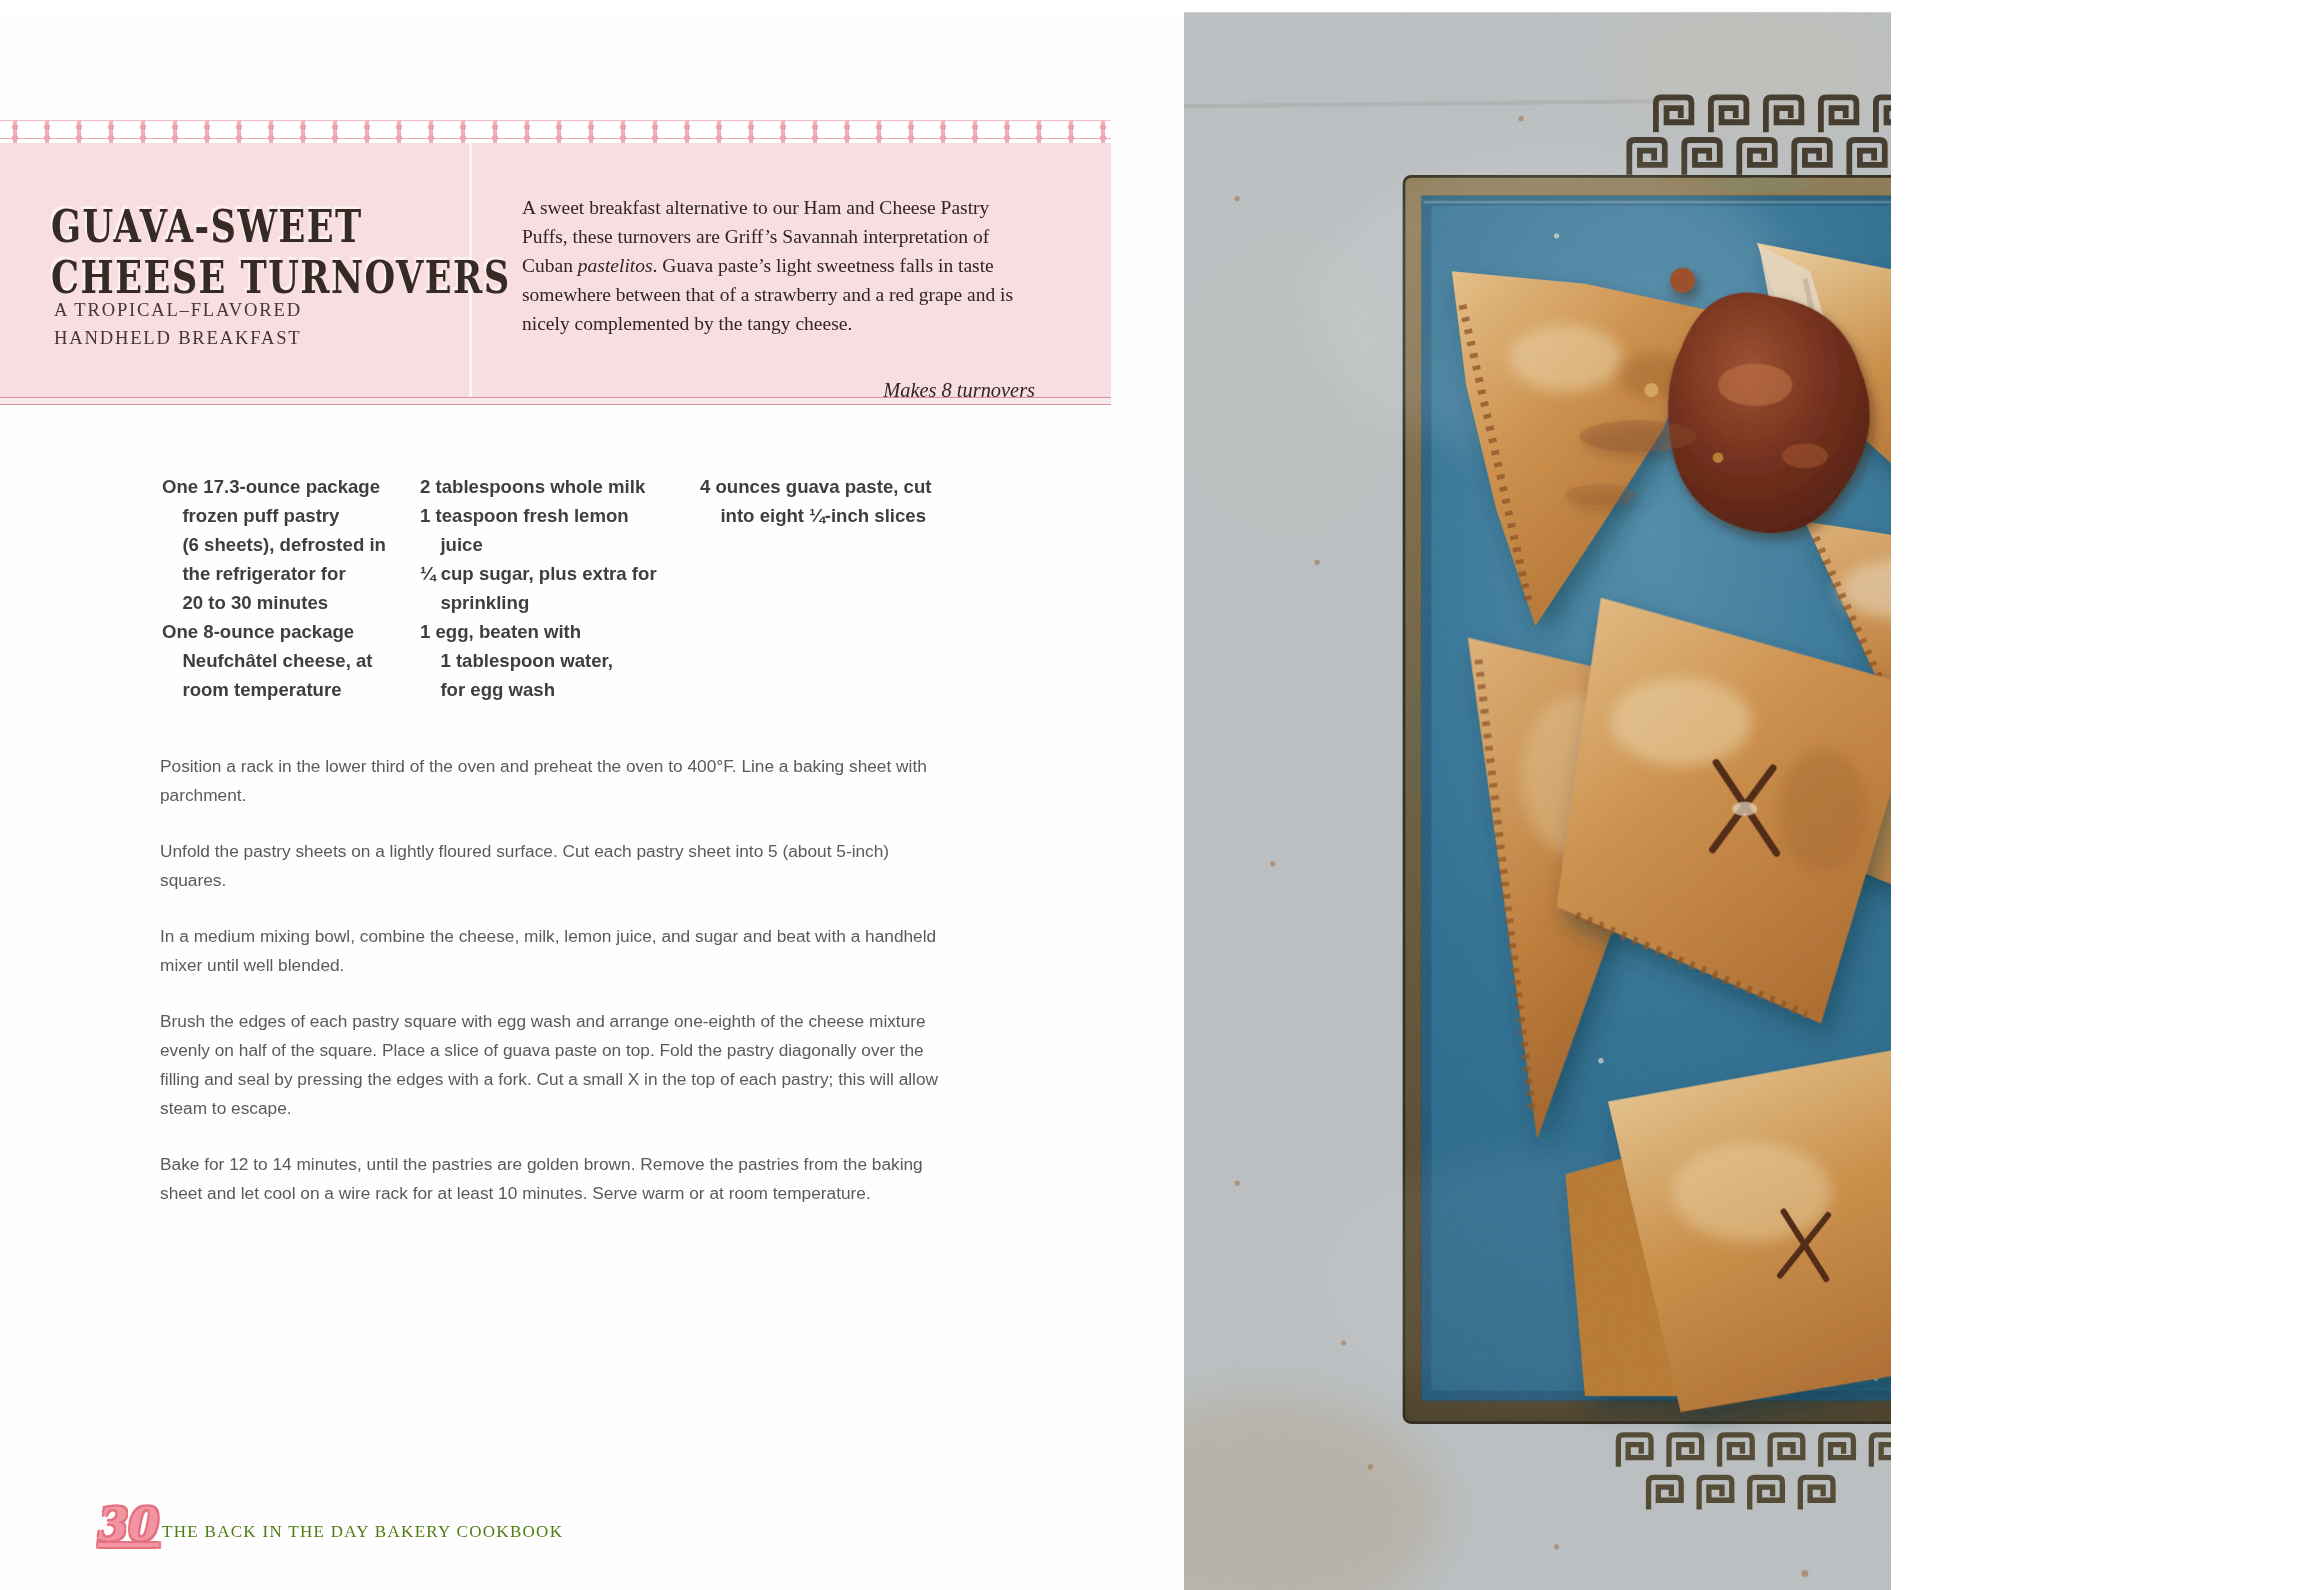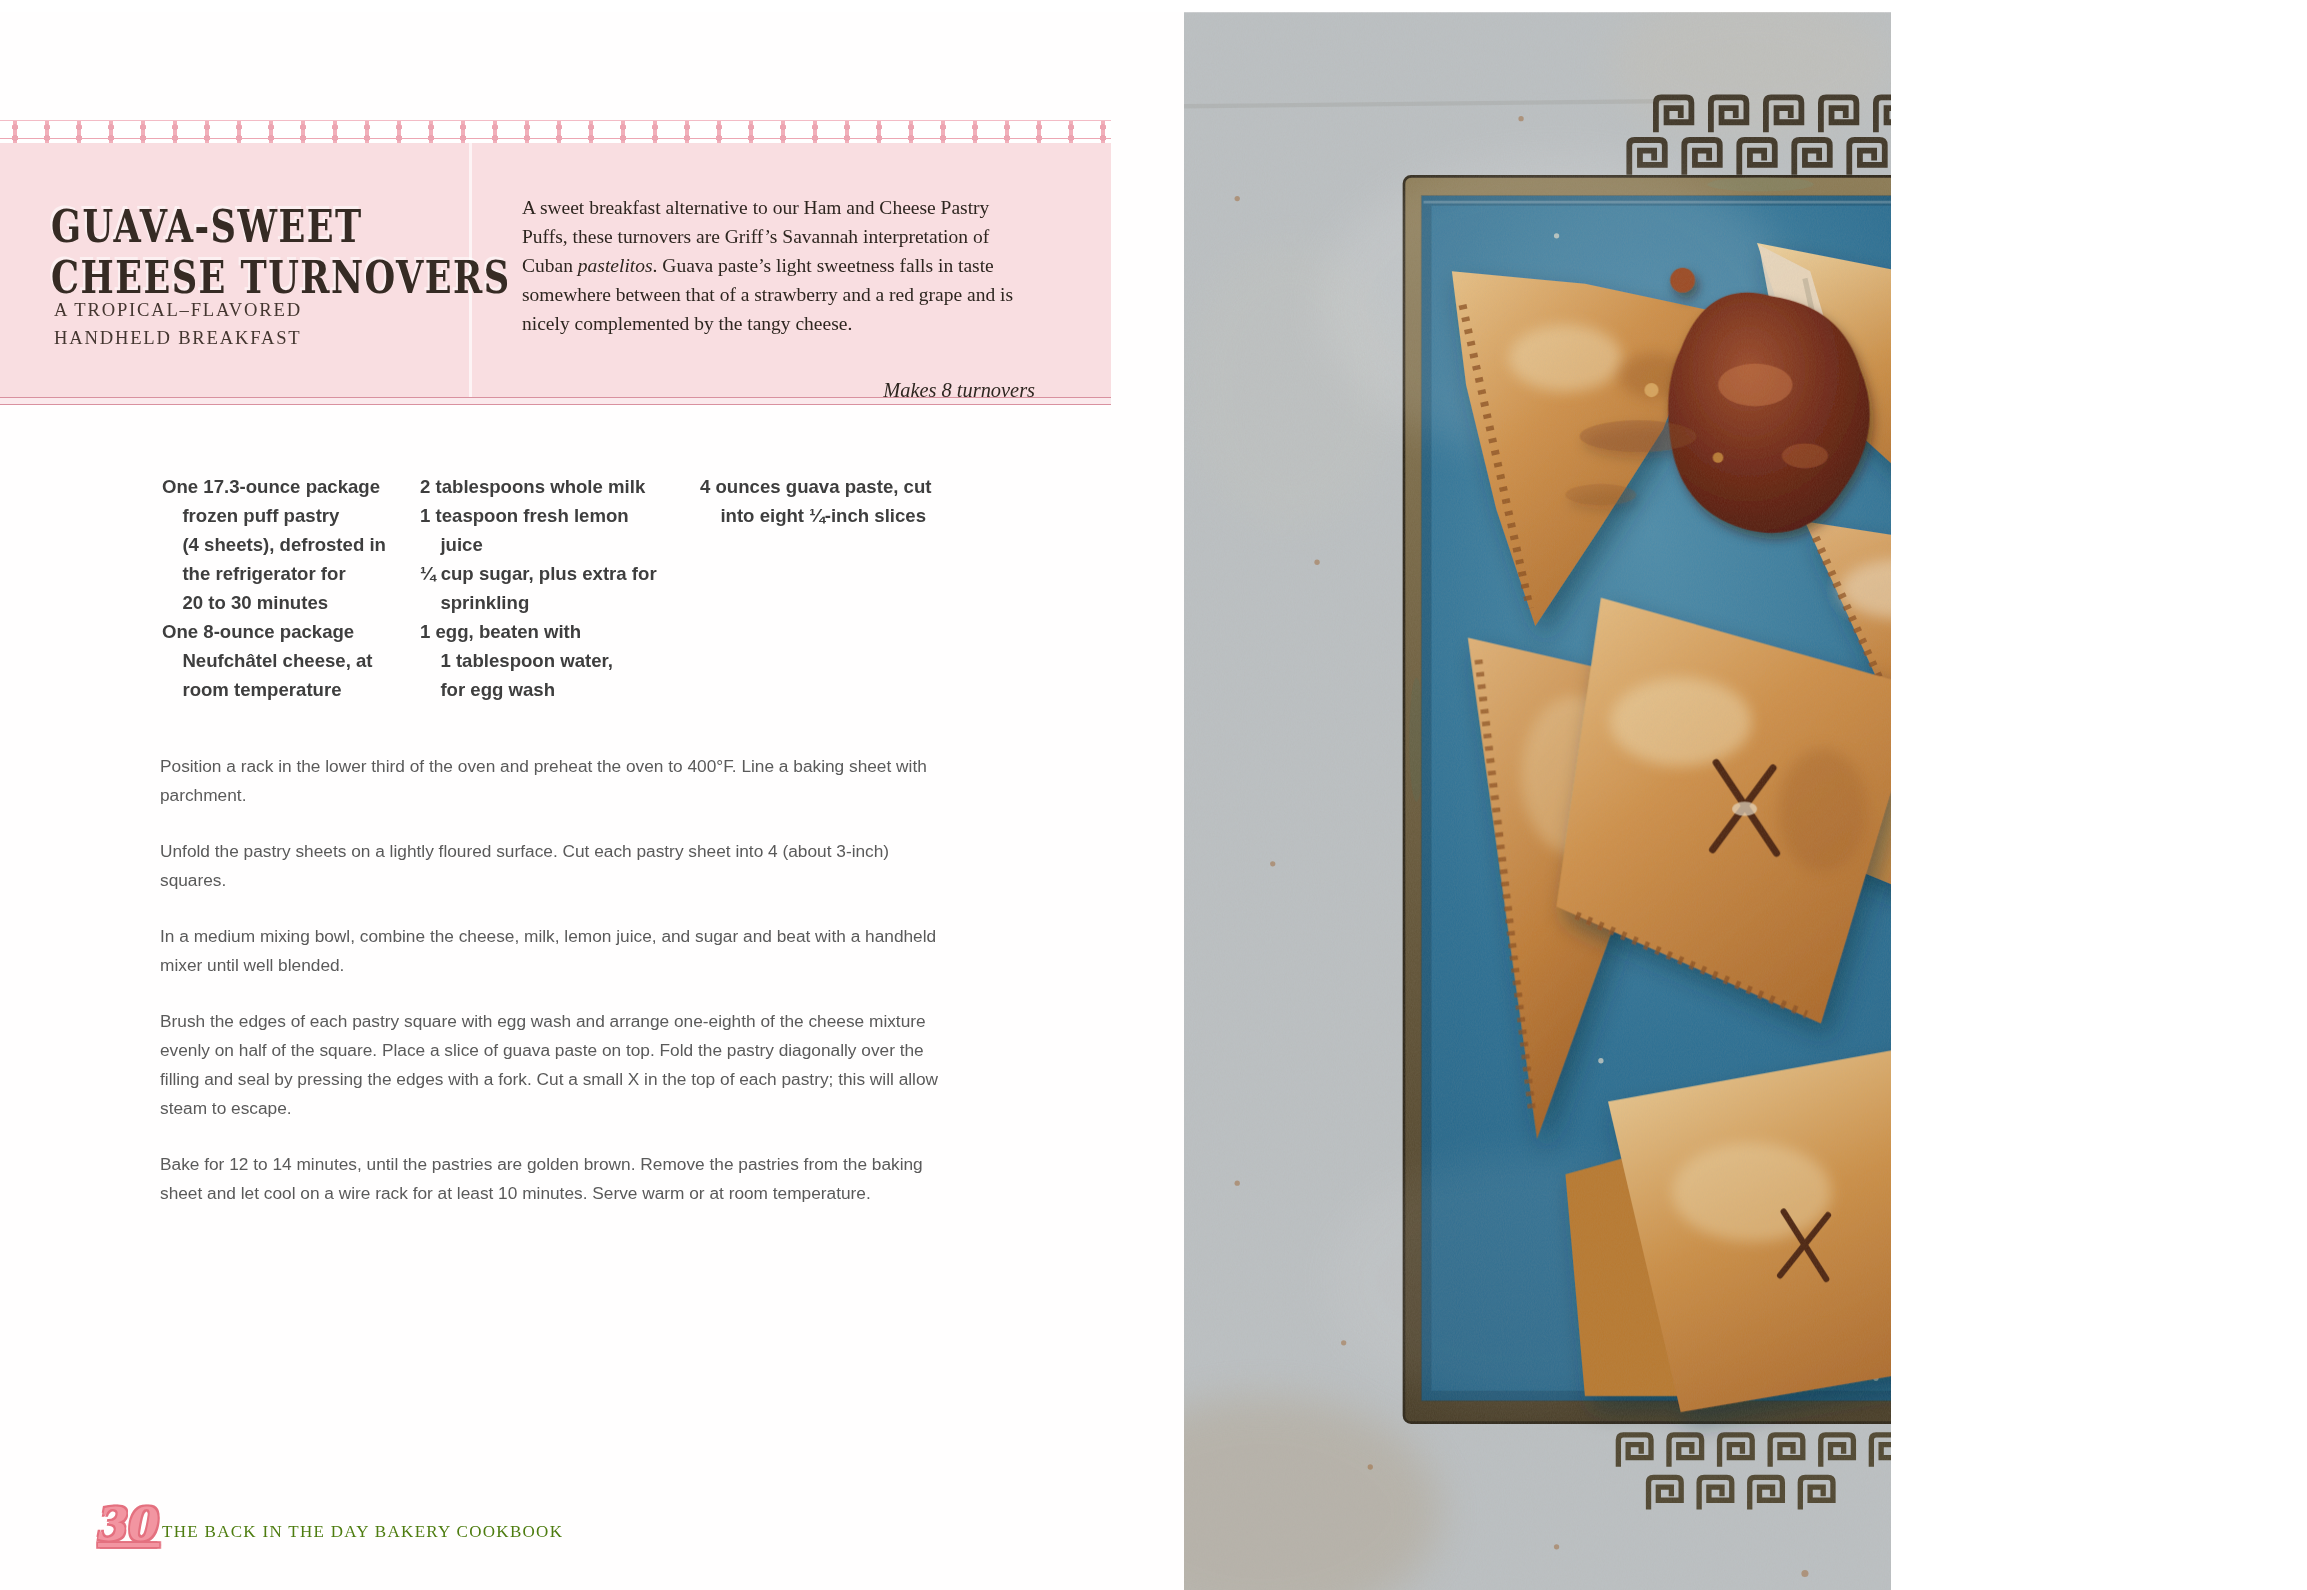--- a/index.html
+++ b/index.html
@@ -74,21 +74,21 @@
     <div>HANDHELD BREAKFAST</div>
   </div>
 
   <p class="intro"><span>A sweet breakfast alternative to our Ham and Cheese Pastry Puffs, these turnovers are Griff’s Savannah interpretation of Cuban </span><em>pastelitos</em><span>. Guava paste’s light sweetness falls in taste somewhere between that of a strawberry and a red grape and is nicely complemented by the tangy cheese.</span></p>
 
   <p class="yield">Makes 8 turnovers</p>
 
   <div class="ing-col c1">
     <div class="ing-line">One 17.3-ounce package</div>
     <div class="ing-line hang">frozen puff pastry</div>
-    <div class="ing-line hang">(4 sheets), defrosted in</div>
+    <div class="ing-line hang">(6 sheets), defrosted in</div>
     <div class="ing-line hang">the refrigerator for</div>
     <div class="ing-line hang">20 to 30 minutes</div>
     <div class="ing-line">One 8-ounce package</div>
     <div class="ing-line hang">Neufchâtel cheese, at</div>
     <div class="ing-line hang">room temperature</div>
   </div>
   <div class="ing-col c2">
     <div class="ing-line">2 tablespoons whole milk</div>
     <div class="ing-line">1 teaspoon fresh lemon</div>
     <div class="ing-line hang">juice</div>
@@ -98,21 +98,21 @@
     <div class="ing-line hang">1 tablespoon water,</div>
     <div class="ing-line hang">for egg wash</div>
   </div>
   <div class="ing-col c3">
     <div class="ing-line">4 ounces guava paste, cut</div>
     <div class="ing-line hang">into eight ¼-inch slices</div>
   </div>
 
   <div class="steps">
     <p>Position a rack in the lower third of the oven and preheat the oven to 400°F. Line a baking sheet with parchment.</p>
-    <p>Unfold the pastry sheets on a lightly floured surface. Cut each pastry sheet into 4 (about 3-inch) squares.</p>
+    <p>Unfold the pastry sheets on a lightly floured surface. Cut each pastry sheet into 5 (about 5-inch) squares.</p>
     <p>In a medium mixing bowl, combine the cheese, milk, lemon juice, and sugar and beat with a handheld mixer until well blended.</p>
     <p>Brush the edges of each pastry square with egg wash and arrange one-eighth of the cheese mixture evenly on half of the square. Place a slice of guava paste on top. Fold the pastry diagonally over the filling and seal by pressing the edges with a fork. Cut a small X in the top of each pastry; this will allow steam to escape.</p>
     <p>Bake for 12 to 14 minutes, until the pastries are golden brown. Remove the pastries from the baking sheet and let cool on a wire rack for at least 10 minutes. Serve warm or at room temperature.</p>
   </div>
 
   <div class="pagenum">30</div>
   <div class="booktitle">THE BACK IN THE DAY BAKERY COOKBOOK</div>
 
   <div class="photo">
     <svg viewBox="0 0 1266 1793" width="1123" height="1591">

